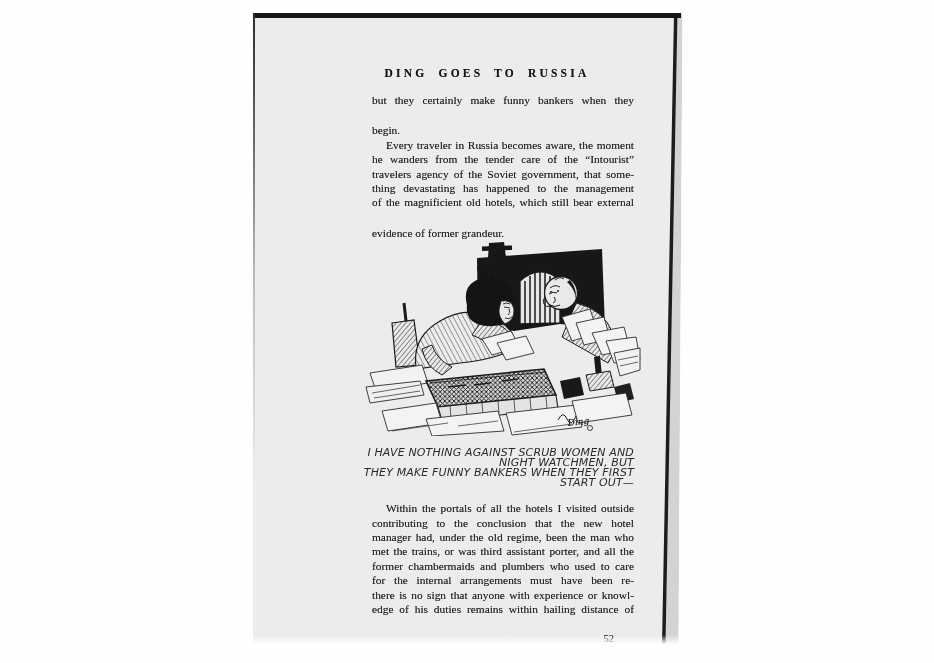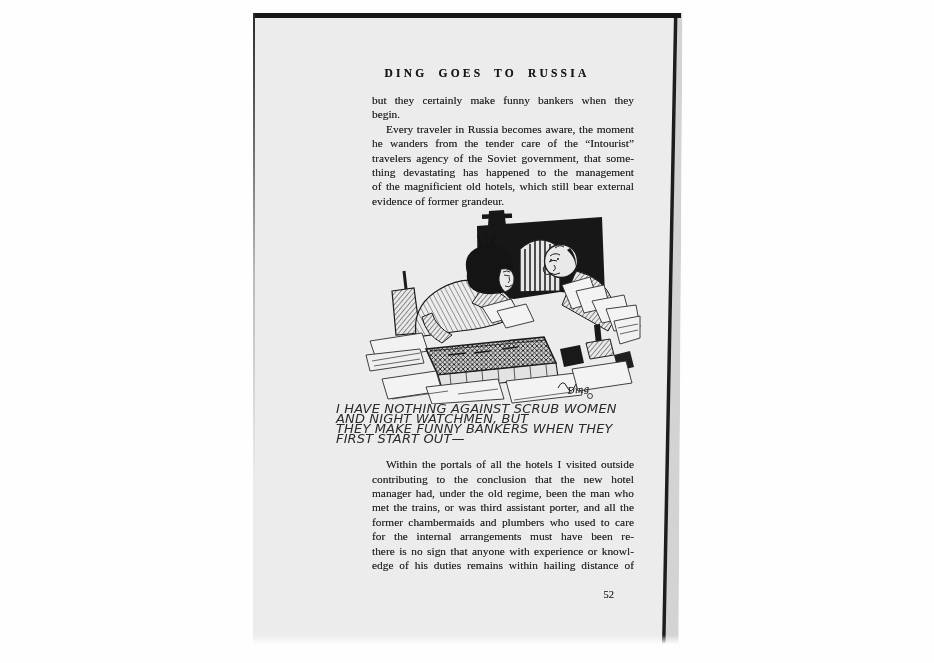--- a/index.html
+++ b/index.html
@@ -38,29 +38,29 @@
     color:var(--ink,#1f1f1f);
     font-size:11.4px;line-height:14.4px;
     text-shadow:0 0 .35px rgba(31,31,31,.55);
   }
   .hdr{
     text-align:center;font-weight:bold;font-size:11.5px;line-height:14px;
     letter-spacing:3.2px;word-spacing:5px;margin:0 0 13px 4px;color:#151515;
   }
   .para{margin:0;}
   .ln{text-align:justify;text-align-last:justify;padding-left:36px;}
-  .ln.last{text-align-last:left;}
+  .ln.last{text-align-last:left;margin-top:16px;}
   .ln.ind{text-indent:14px;}
 
   
   .figure{margin:0;}
   .cartoon{display:block;margin-left:26px;width:280px;height:196px;}
-  .caption{margin:0 0 13px 0;text-align:left;
+  .caption{margin:12px 0 13px 0;text-align:right;
     font-family:"DejaVu Sans", sans-serif;font-style:italic;
-    font-size:13px;line-height:10px;letter-spacing:.15px;color:#2a2a2a;
+    font-size:11px;line-height:10px;letter-spacing:.15px;color:#2a2a2a;
     text-shadow:none;}
   .folio{margin-top:16px;text-align:right;font-size:10.5px;line-height:12px;
     position:relative;left:-20px;}
 </style>
 </head>
 <body>
 
 <div class="canvas">
   <div class="page">
     <div class="paper"></div>

